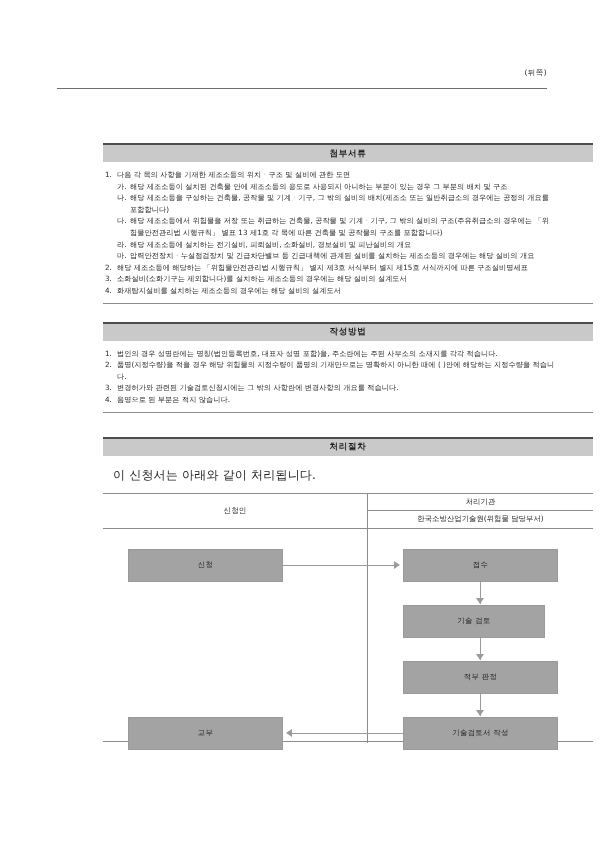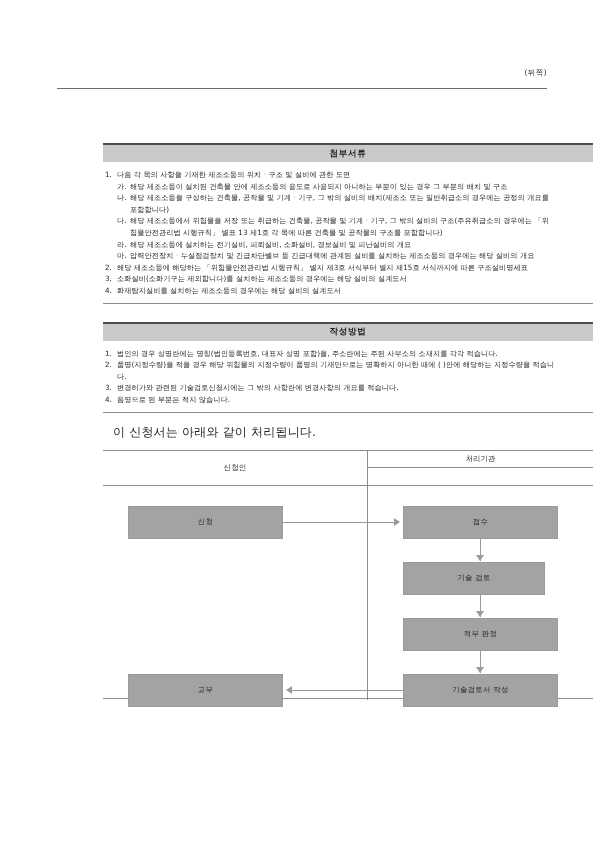--- a/index.html
+++ b/index.html
@@ -300,29 +300,33 @@
         <span class="body">변경허가와 관련된 기술검토신청시에는 그 밖의 사항란에 변경사항의 개요를 적습니다.</span>
       </div>
 
       <div class="li lvl0">
         <span class="marker">4.</span>
         <span class="body">음영으로 된 부분은 적지 않습니다.</span>
       </div>
 
     </div>
 
+    <div class="band" style="margin-top:24px;">
+      <span class="band-title">처리절차</span>
+    </div>
 
     <div class="proc-intro">이 신청서는 아래와 같이 처리됩니다.</div>
 
     <div class="proc-table">
 
       <div class="proc-head">
         <div class="head-left">신청인</div>
         <div class="head-right">
           <div class="head-right-top">처리기관</div>
+          <div class="head-right-bottom">한국소방산업기술원(위험물 담당부서)</div>
         </div>
       </div>
 
       <div class="proc-body">
 
         <div class="col-divider"></div>
 
         <div class="node" style="left:25px; top:20px; width:155px; height:33px;">신청</div>
 
         <div class="hline" style="left:180px; top:36px; width:111px;"></div>

